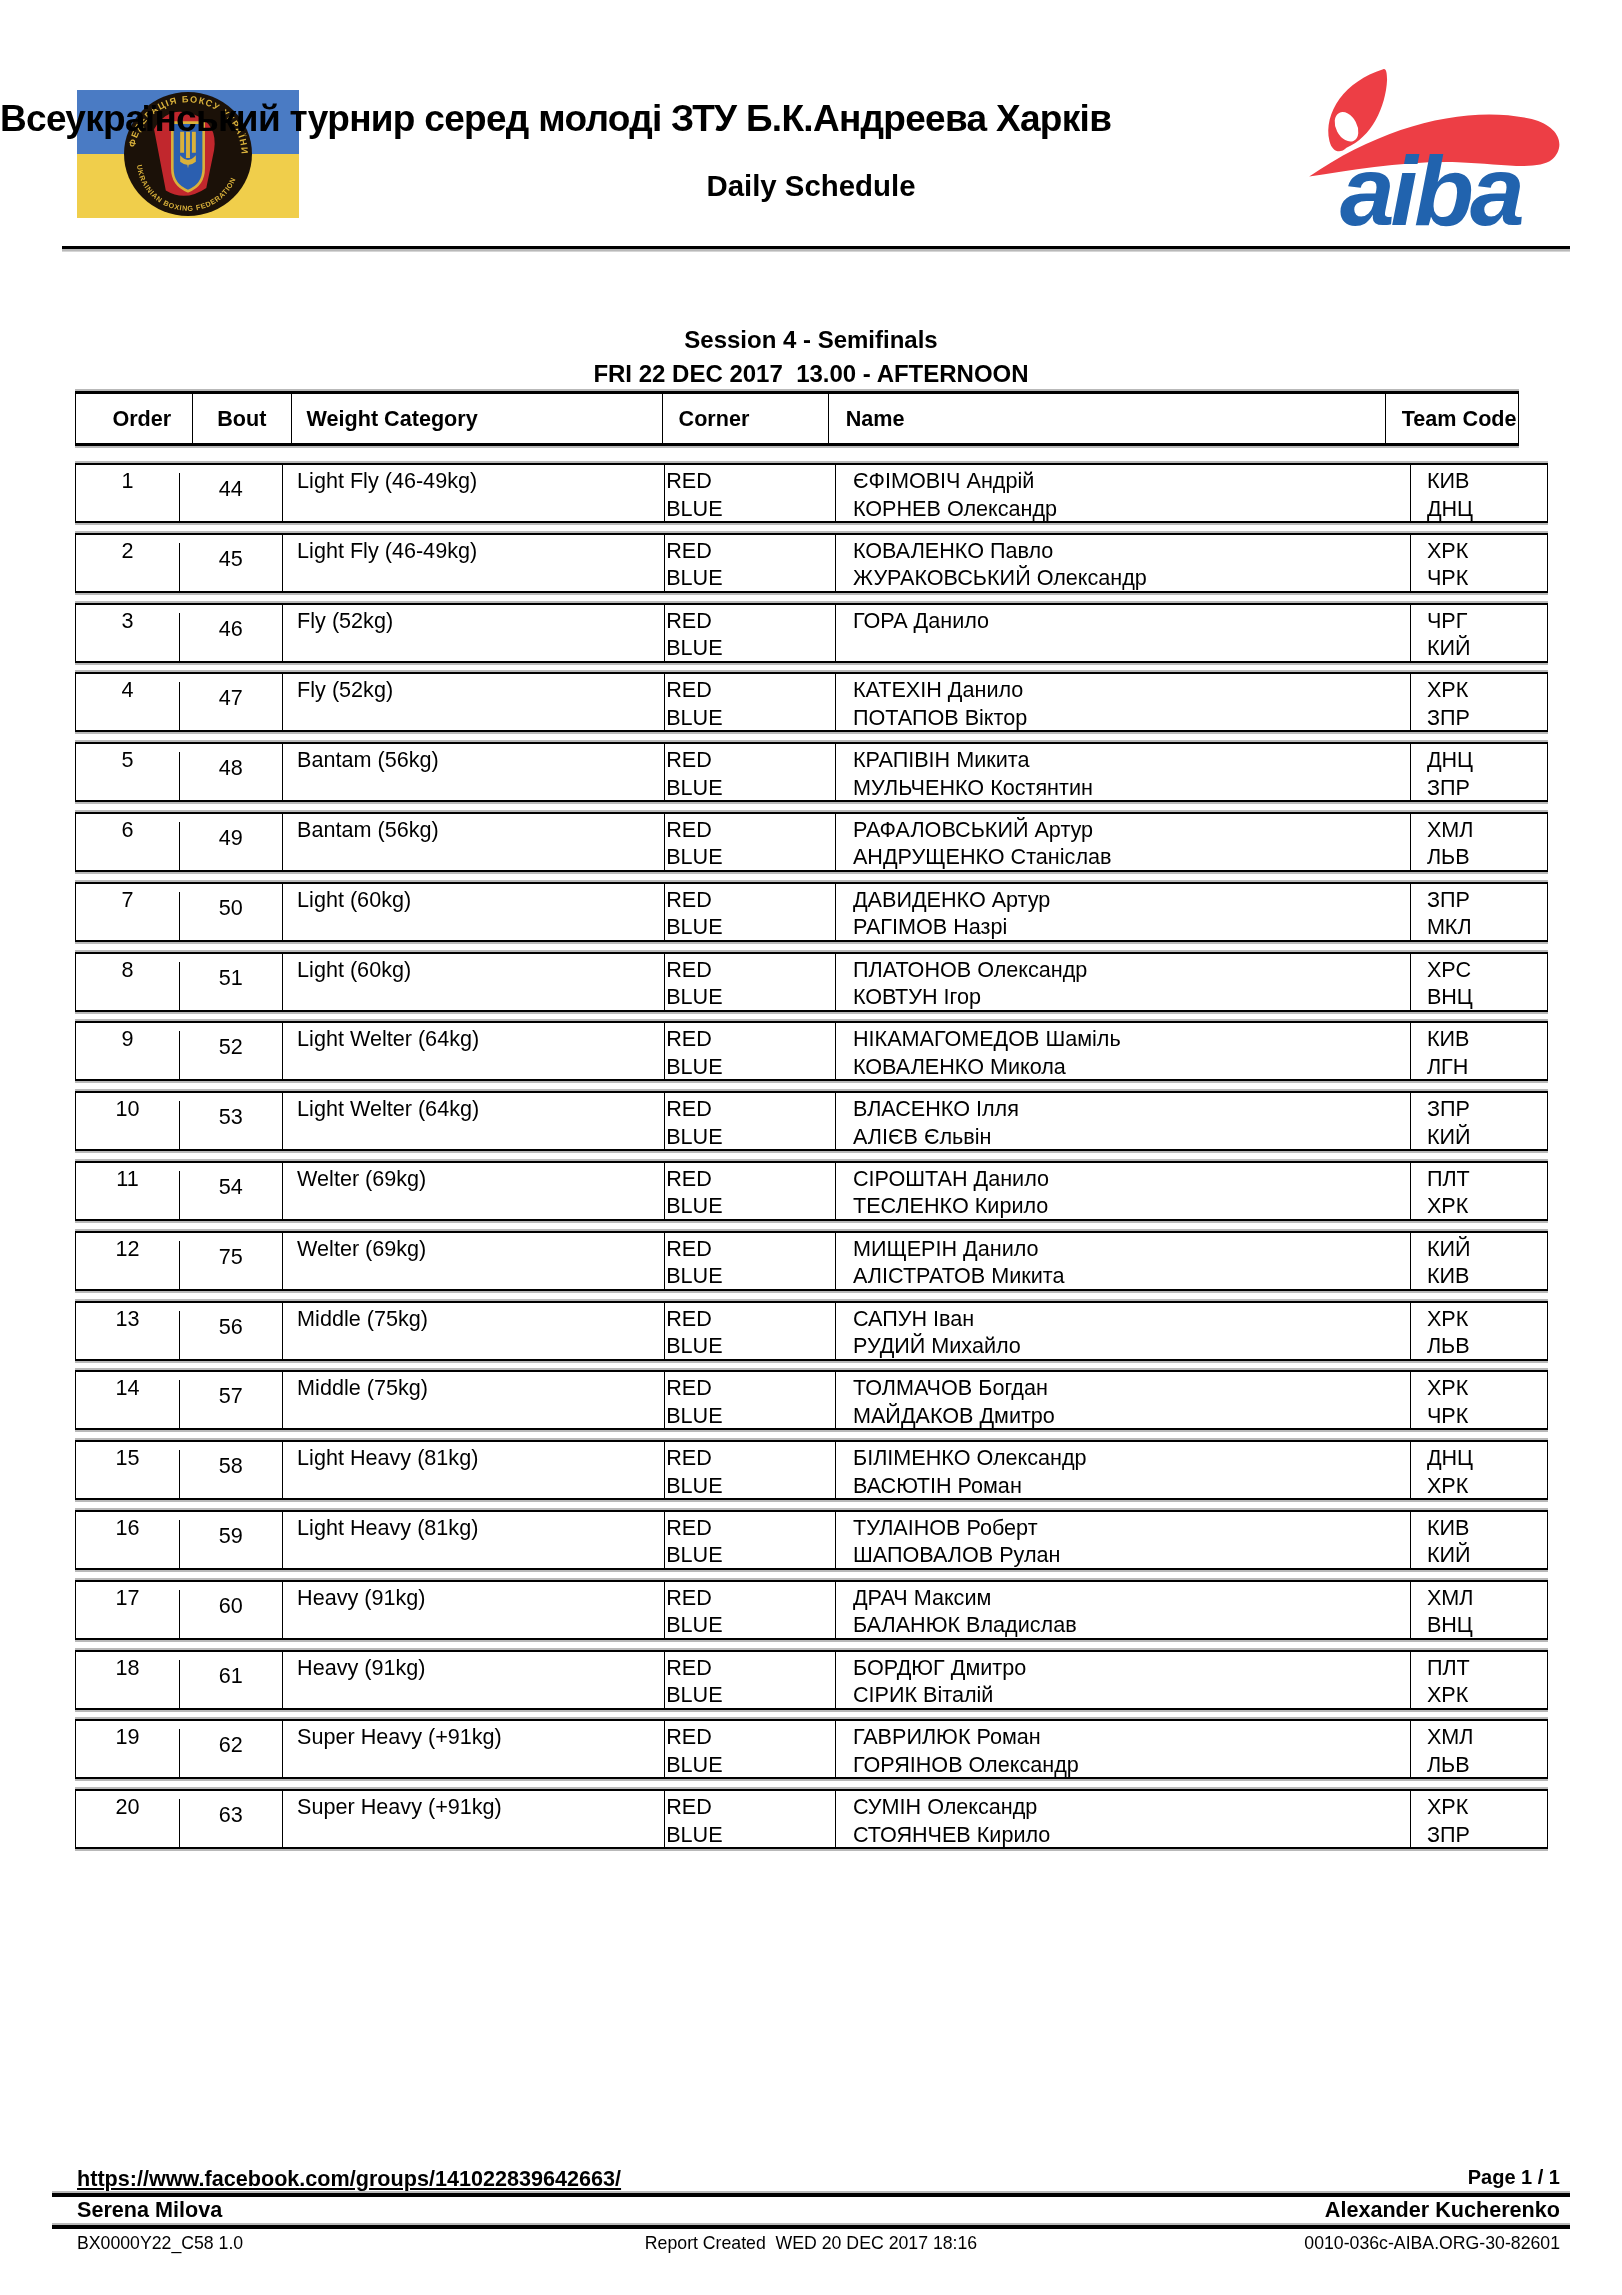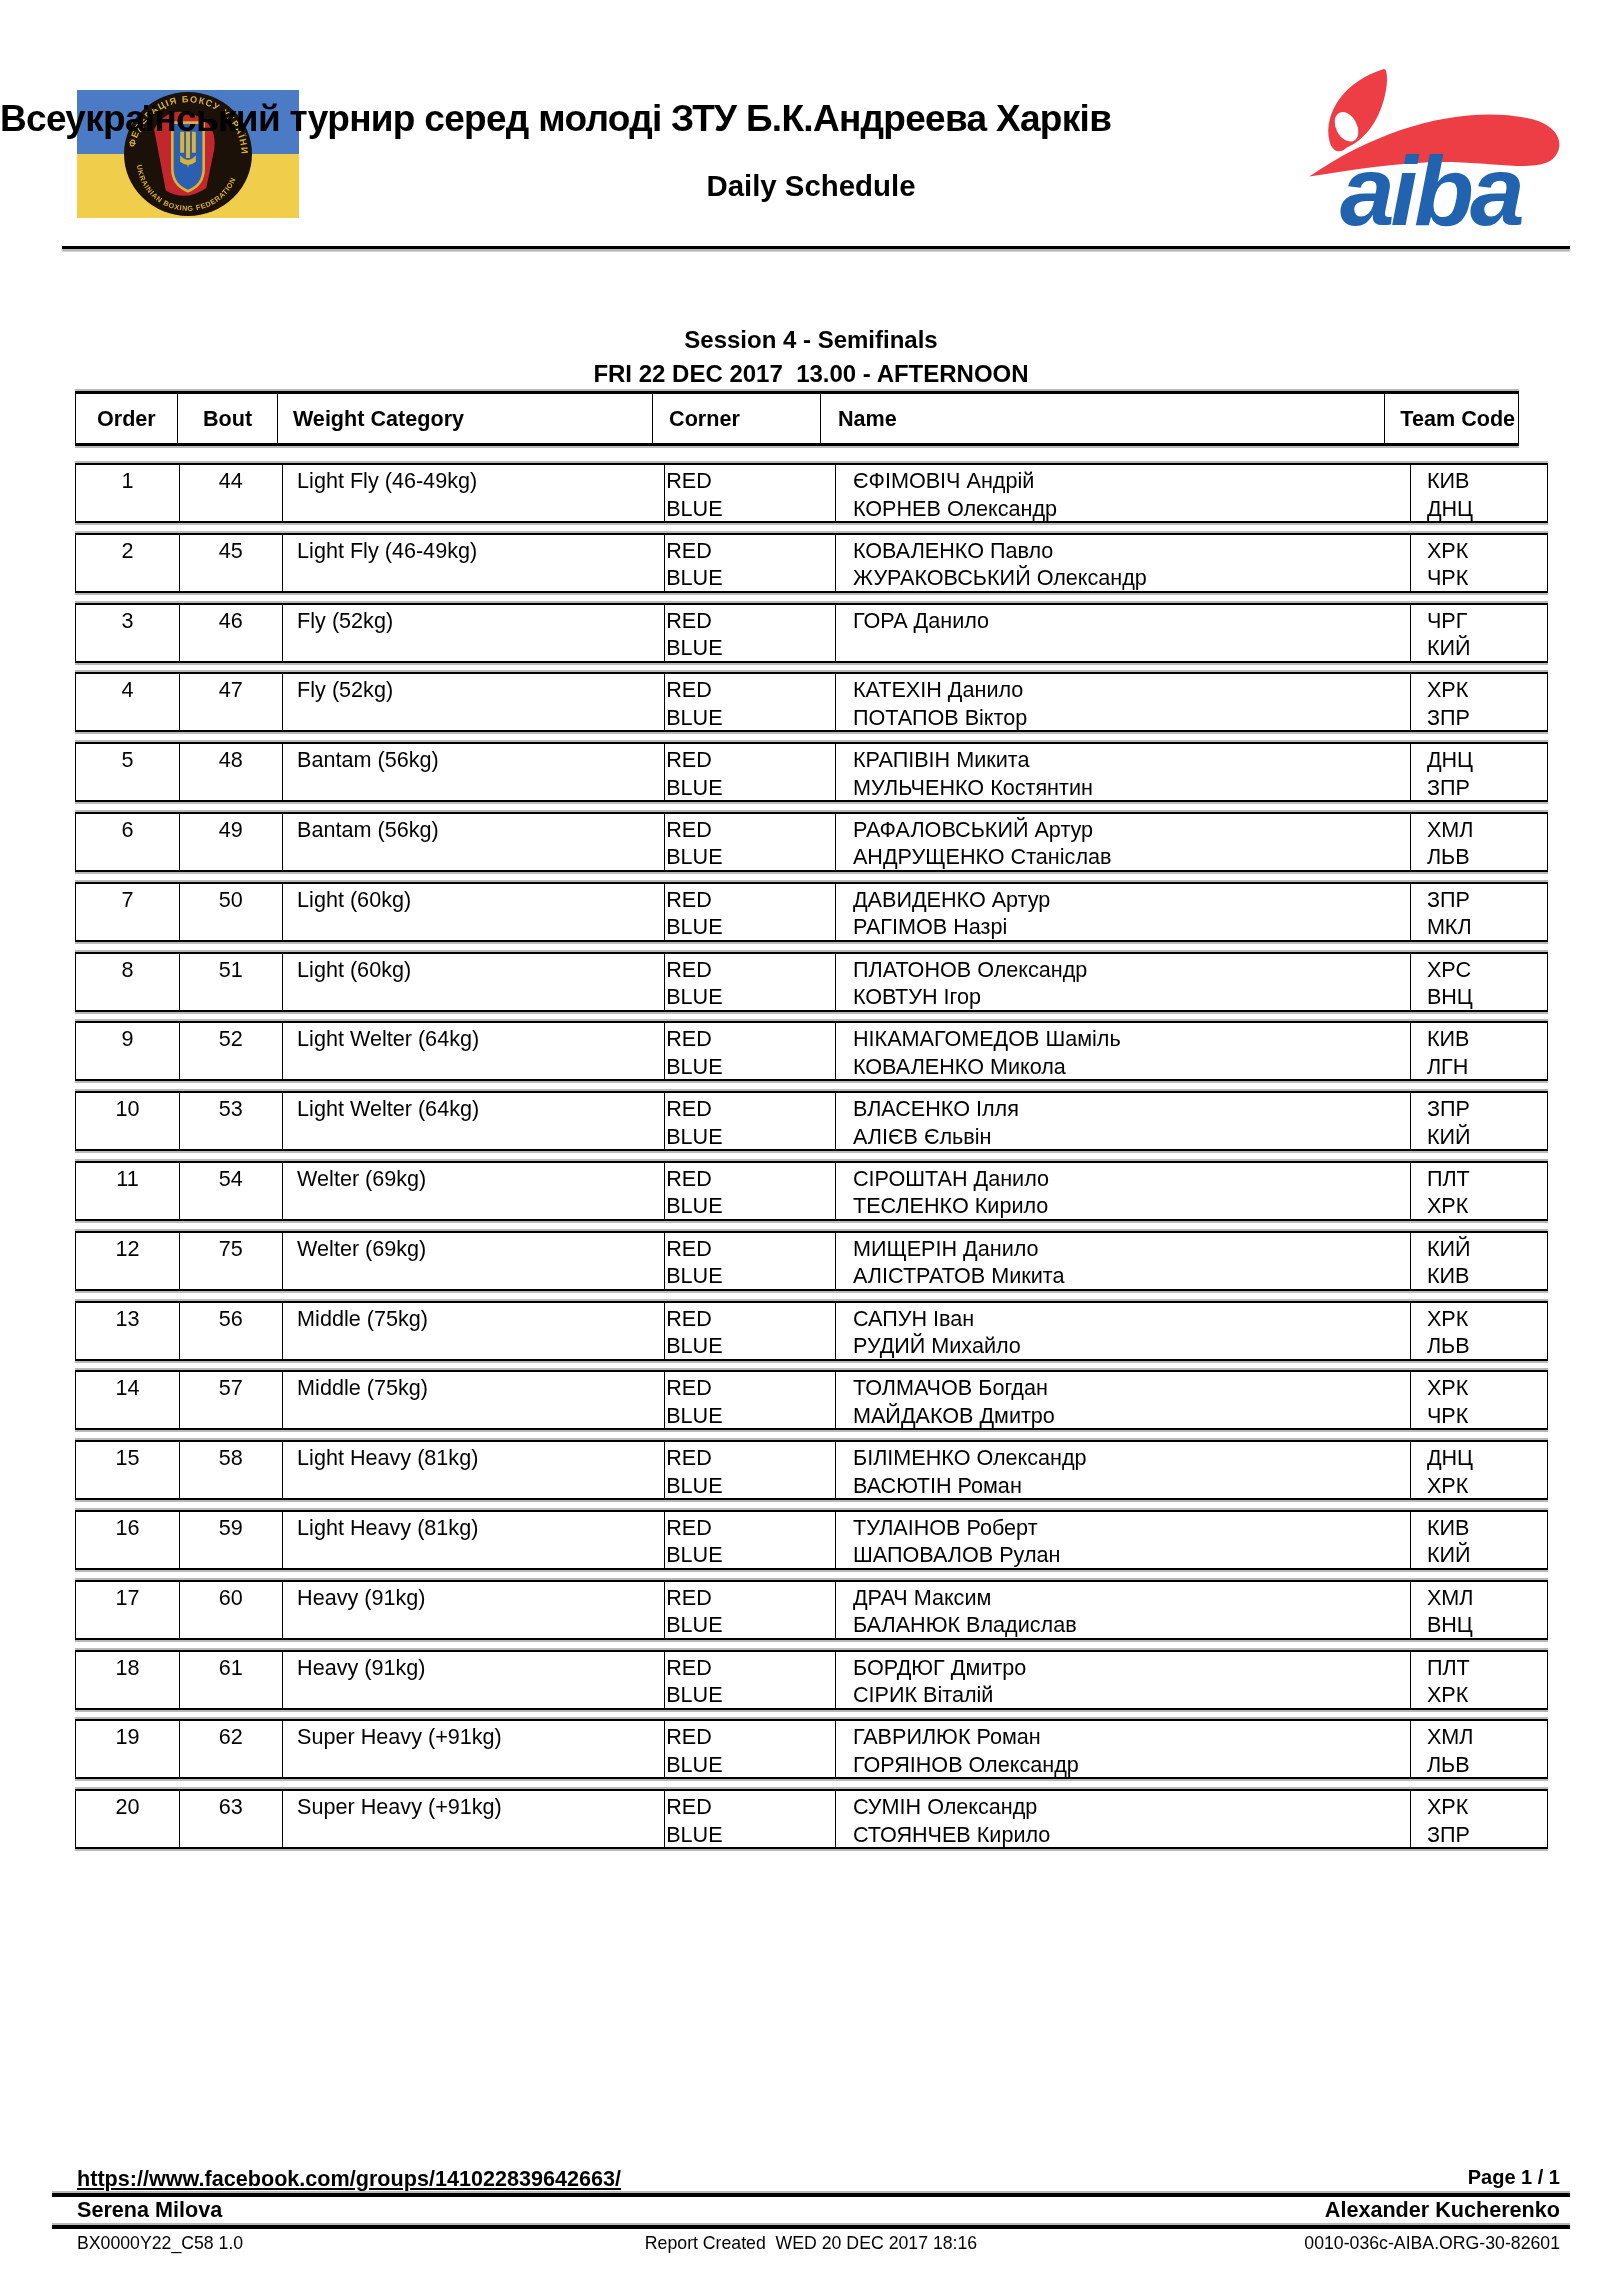--- a/index.html
+++ b/index.html
@@ -34,31 +34,32 @@
     font-size:24px; font-weight:bold; white-space:pre;
   }
 
   
   .thead {
     position:absolute; left:75px; top:391px; width:1444px; height:55px;
     display:flex; box-sizing:border-box;
     border:1.3px solid #000; border-top-width:3.3px; border-bottom-width:3.3px;
     box-shadow:0 -2px 0 var(--rule-gray,#b9b9b9), 0 2px 0 var(--rule-gray,#b9b9b9);
     font-weight:bold;
+    padding-left:16px;
   }
   .hcell { display:flex; align-items:center; box-sizing:border-box; font-size:21.6px; }
   .rows-container { position:absolute; left:75px; top:463px; width:1473px; }
   .row-box {
     height:60px; margin-bottom:9.8px; display:flex; box-sizing:border-box;
     border:1.3px solid #000; border-top-width:2.6px; border-bottom-width:2.6px;
     box-shadow:0 -2px 0 var(--rule-gray,#b9b9b9), 0 2px 0 var(--rule-gray,#b9b9b9);
   }
   .cell { box-sizing:border-box; padding-top:2px; font-size:21.6px; line-height:27.5px; }
   .c-order  { width:103px; text-align:center; }
-  .c-bout   { width:103px; text-align:center; border-left:1.3px solid #000; }
+  .c-bout   { width:103px; text-align:center; border-left:1.3px solid #000;margin-top:8px; }
   .c-weight { width:383px; padding-left:14.4px; border-left:1.3px solid #000; }
   .c-corner { width:171px; padding-left:1px; border-left:1.3px solid #000; }
   .c-name   { width:576px; padding-left:17px; border-left:1.3px solid #000; }
   .c-team   { width:137px; padding-left:15.7px; border-left:1.3px solid #000; }
   .h-order  { width:103px; justify-content:center; }
   .h-bout   { width:103px; justify-content:center; border-left:1.3px solid #000; }
   .h-weight { width:383px; padding-left:14.4px; border-left:1.3px solid #000; }
   .h-corner { width:171px; padding-left:15.7px; border-left:1.3px solid #000; }
   .h-name   { width:576px; padding-left:17px; border-left:1.3px solid #000; }
   .h-team   { width:137px; padding-left:15.7px; border-left:1.3px solid #000; line-height:23.6px; }

